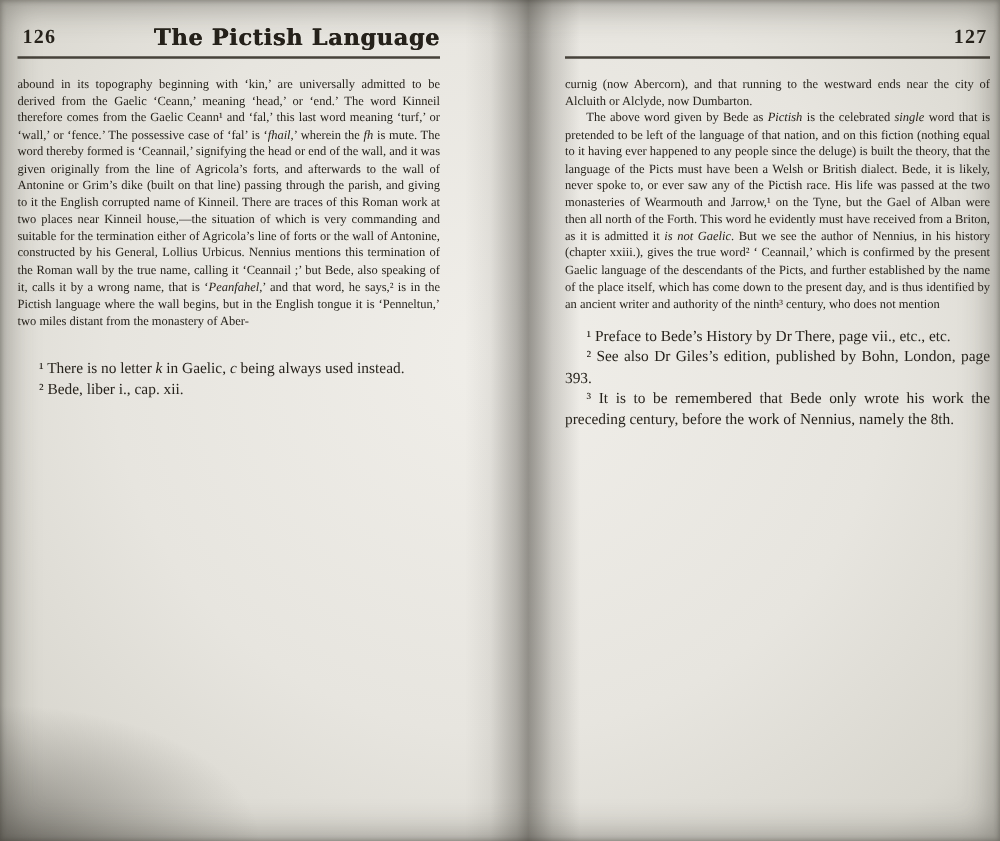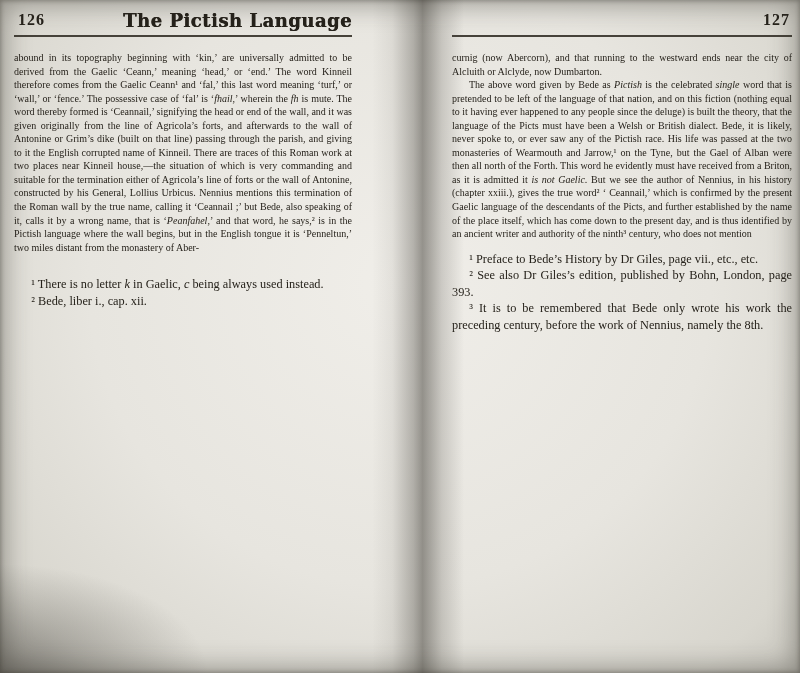--- a/index.html
+++ b/index.html
@@ -1,21 +1,21 @@
 <!DOCTYPE html>
 <html><head>
 <meta charset="utf-8">
 <style>
   html,body { margin:0; padding:0; background:#8a8880; }
   .scan {
     position:relative; width:800px; height:673px; overflow:hidden;
     font-family:"Liberation Serif", serif; color:#26221b;
     background: radial-gradient(ellipse at 50% 42%, #f0eee9 0%, #e7e5df 55%, #d8d6ce 88%, #c9c7bf 100%);
   }
-  .page { position:absolute; top:10px; }
+  .page { position:absolute; top:20px; }
   .page-left  { left:14px;  width:338px; }
   .page-right { left:452px; width:340px; }
 
   .phead { position:relative; height:24px; }
   .pnum  { position:absolute; top:1px; font-size:16px; font-weight:700; letter-spacing:1px; }
   .pnum-left  { left:4px; }
   .pnum-right { right:2px; }
   .ptitle {
     position:absolute; left:0; right:0; top:0; text-align:right;
     font-family:"DejaVu Serif", serif; font-weight:700; font-size:18px;
@@ -71,21 +71,21 @@
   <div class="page page-right">
     <div class="phead">
       <span class="pnum pnum-right">127</span>
     </div>
     <div class="rule"></div>
     <div class="pbody">
       <p><span>curnig (now Abercorn), and that running to the westward ends near the city of Alcluith or Alclyde, now Dumbarton.</span></p>
       <p class="para-indent"><span>The above word given by Bede as </span><span class="it">Pictish</span><span> is the celebrated </span><span class="it">single</span><span> word that is pretended to be left of the language of that nation, and on this fiction (nothing equal to it having ever happened to any people since the deluge) is built the theory, that the language of the Picts must have been a Welsh or British dialect.  Bede, it is likely, never spoke to, or ever saw any of the Pictish race.  His life was passed at the two monasteries of Wearmouth and Jarrow,¹ on the Tyne, but the Gael of Alban were then all north of the Forth.  This word he evidently must have received from a Briton, as it is admitted it </span><span class="it">is not Gaelic</span><span>.  But we see the author of Nennius, in his history (chapter xxiii.), gives the true word² ‘ Ceannail,’ which is confirmed by the present Gaelic language of the descendants of the Picts, and further established by the name of the place itself, which has come down to the present day, and is thus identified by an ancient writer and authority of the ninth³ century, who does not mention</span></p>
     </div>
     <div class="pfoot pfoot-right">
-      <p><span>¹ Preface to Bede’s History by Dr Giles, page vii., etc., etc.</span></p>
+      <p><span>¹ Preface to Bede’s History by Dr There, page vii., etc., etc.</span></p>
       <p><span>² See also Dr Giles’s edition, published by Bohn, London, page 393.</span></p>
       <p><span>³ It is to be remembered that Bede only wrote his work the preceding century, before the work of Nennius, namely the 8th.</span></p>
     </div>
   </div>
 
   <div class="gutter"></div>
   <div class="corner-shade"></div>
   <div class="vignette"></div>
 
 </div>

